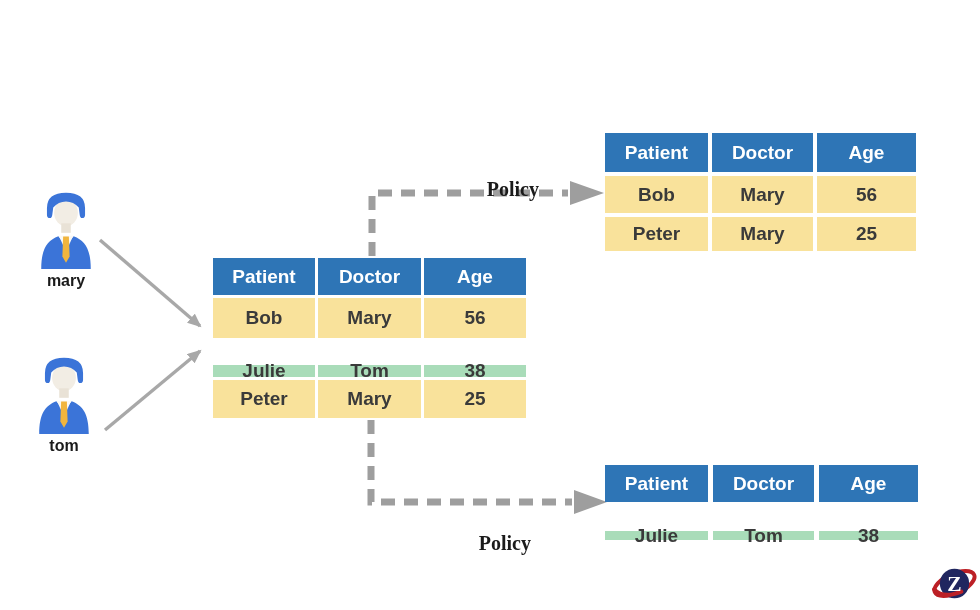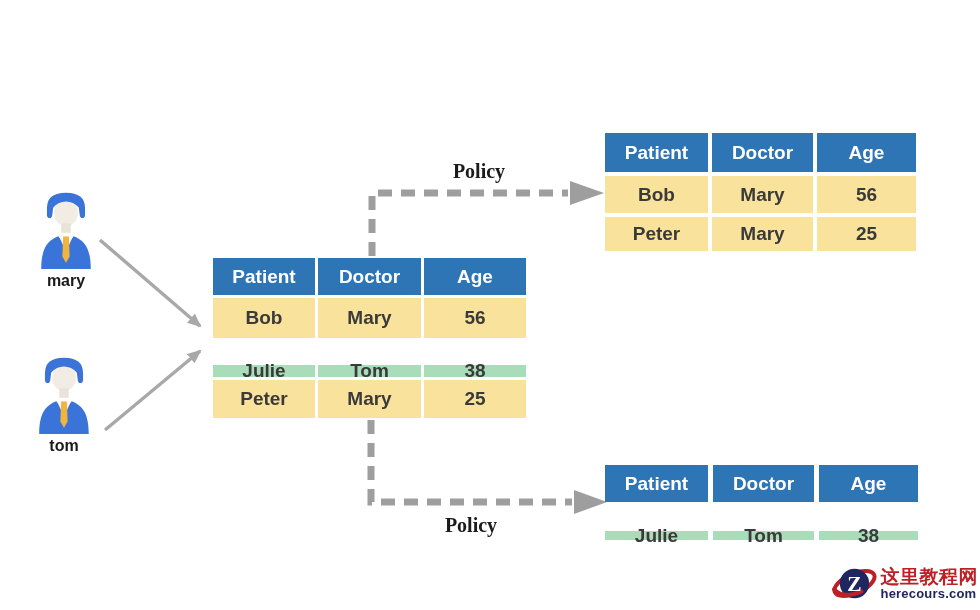--- a/index.html
+++ b/index.html
@@ -20,23 +20,23 @@
   .v-yellow{background:var(--row_yellow,#F9E29B);}
   .v-green{background:var(--row_green,#A9DCB9);margin-top:24px;}
 
   
   .user{position:absolute;width:84px;display:flex;flex-direction:column;align-items:center;z-index:2;}
   .user-label{margin-top:3px;font-size:16px;font-weight:700;color:#1a1a1a;}
   .person{width:58px;height:80px;display:block;}
 
   
   .policy-label{
-    position:absolute;z-index:2;width:120px;text-align:center;
+    position:absolute;z-index:2;width:120px;text-align:right;
     font-family:"Liberation Serif","DejaVu Serif",serif;
-    font-size:20px;font-weight:700;color:#1b1b1b;
+    font-size:20px;font-weight:700;color:#1b1b1b;margin-top:18px;
   }
 
   
   .watermark{position:absolute;right:2px;bottom:4px;display:flex;align-items:center;gap:3px;z-index:3;background:#fff;}
   .wlogo{width:47px;height:45px;display:block;flex:0 0 auto;}
   .wtext{display:flex;flex-direction:column;line-height:1.05;}
   .wname{font-size:19px;font-weight:700;color:var(--watermark_red,#BC2026);letter-spacing:0.5px;white-space:nowrap;}
   .wurl{font-size:13px;font-weight:700;color:var(--watermark_navy,#20265F);letter-spacing:0.2px;}
 </style>
 </head>
@@ -126,19 +126,15 @@
     <svg class="wlogo" viewBox="0 0 48 46" xmlns="http://www.w3.org/2000/svg">
       <g transform="rotate(-24 24 23)">
         <ellipse cx="24" cy="23" rx="22" ry="10" fill="none" stroke="#BC2026" stroke-width="4"></ellipse>
       </g>
       <circle cx="24" cy="23" r="15" fill="#20265F"></circle>
       <g transform="rotate(-24 24 23)">
         <path d="M2.5,20 Q7,33 27,33.5" fill="none" stroke="#BC2026" stroke-width="4.2" stroke-linecap="round"></path>
       </g>
       <text x="24" y="31" text-anchor="middle" fill="#ffffff" font-size="22" font-weight="700" font-family="Liberation Serif, DejaVu Serif, serif">Z</text>
     </svg>
-    <div class="wtext">
-      <div class="wname">这里教程网</div>
-      <div class="wurl">herecours.com</div>
-    </div>
   </div>
 
 </div>
 
 </body></html>

